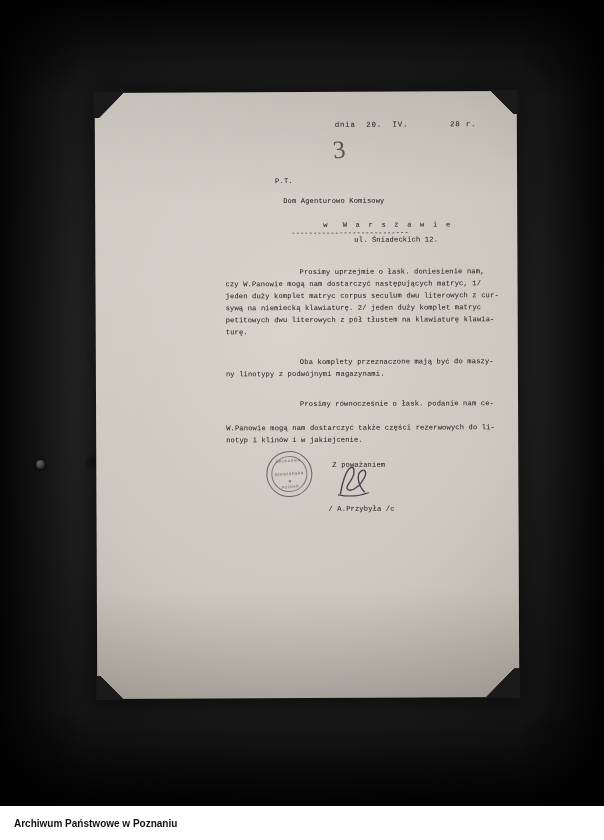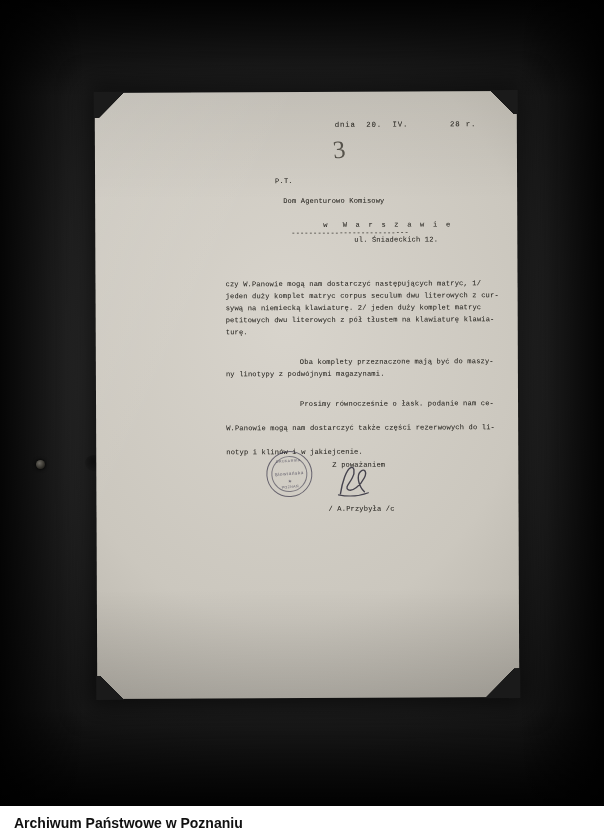--- a/index.html
+++ b/index.html
@@ -197,21 +197,21 @@
     bottom: 0;
     width: 604px;
     height: 34px;
     background: #ffffff;
     display: flex;
     align-items: center;
   }
   #caption-text {
     margin-left: 14px;
     font-family: "Liberation Sans", sans-serif;
-    font-size: 14px;
+    font-size: 10px;
     font-weight: bold;
     color: #111;
   }
 </style>
 </head>
 <body>
 
 <div id="viewer">
 
   <div id="plate"></div>
@@ -232,32 +232,33 @@
     <div id="typed">
 
       <div class="tline dateline" style="left:240px; top:28px;">dnia  20.  IV.        28 r.</div>
 
       <div class="tline" style="left:180px; top:84px;">P.T.</div>
       <div class="tline" style="left:188px; top:104px;text-align:right;">Dom Agenturowo Komisowy</div>
       <div class="tline city" style="left:228px; top:128px;">w  W a r s z a w i e</div>
       <div class="rule" style="left:196px; top:136px;">---------------------------</div>
       <div class="tline" style="left:228px; top:143px;margin-left:31px;">ul. Śniadeckich 12.</div>
 
+      <div class="tline" style="left:204px; top:175px;">Prosimy uprzejmie o łask. doniesienie nam,</div>
       <div class="tline" style="left:130px; top:187px;">czy W.Panowie mogą nam dostarczyć następujących matryc, 1/</div>
       <div class="tline" style="left:130px; top:199px;">jeden duży komplet matryc corpus seculum dwu literowych z cur-</div>
       <div class="tline" style="left:130px; top:211px;">sywą na niemiecką klawiaturę. 2/ jeden duży komplet matryc</div>
       <div class="tline" style="left:130px; top:223px;">petitowych dwu literowych z pół tłustem na klawiaturę klawia-</div>
       <div class="tline" style="left:130px; top:235px;">turę.</div>
 
       <div class="tline" style="left:204px; top:265px;">Oba komplety przeznaczone mają być do maszy-</div>
       <div class="tline" style="left:130px; top:277px;">ny linotypy z podwójnymi magazynami.</div>
 
       <div class="tline" style="left:204px; top:307px;">Prosimy równocześnie o łask. podanie nam ce-</div>
       <div class="tline" style="left:130px; top:331px;">W.Panowie mogą nam dostarczyć także części rezerwowych do li-</div>
-      <div class="tline" style="left:130px; top:343px;margin-top:12px;">notyp i klinów i w jakiejcenie.</div>
+      <div class="tline" style="left:130px; top:343px;">notyp i klinów i w jakiejcenie.</div>
 
       <div class="tline" style="left:236px; top:368px;">Z poważaniem</div>
       <div class="tline" style="left:232px; top:412px;">/ A.Przybyła /c</div>
     </div>
 
     <div id="stamp">
       <div class="s-top">DRUKARNIA</div>
       <div class="s-mid">Słowiańska</div>
       <div class="s-star">✶</div>
       <div class="s-bot">POZNAŃ</div>

